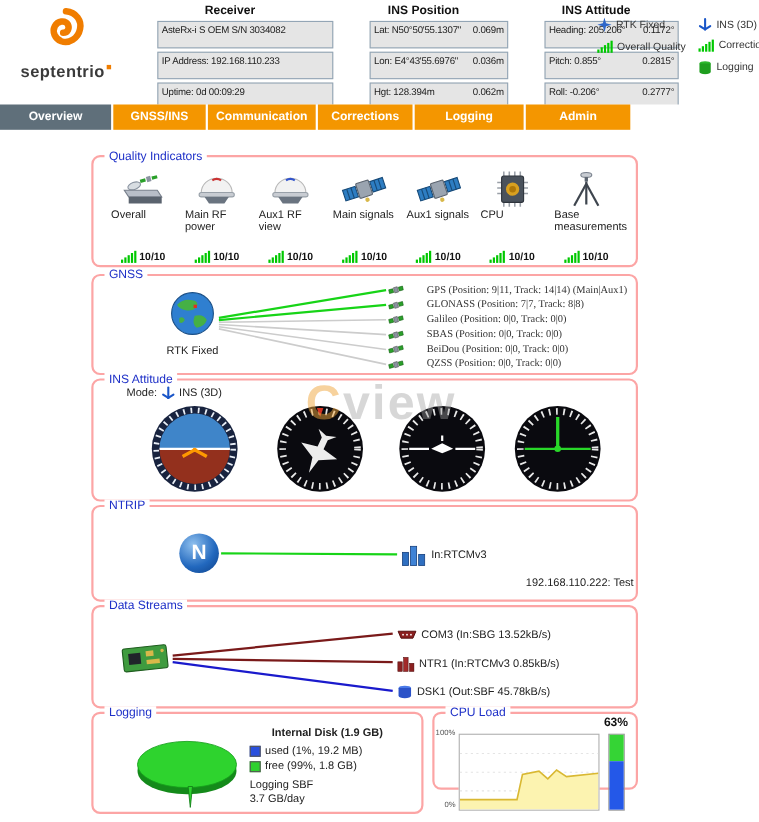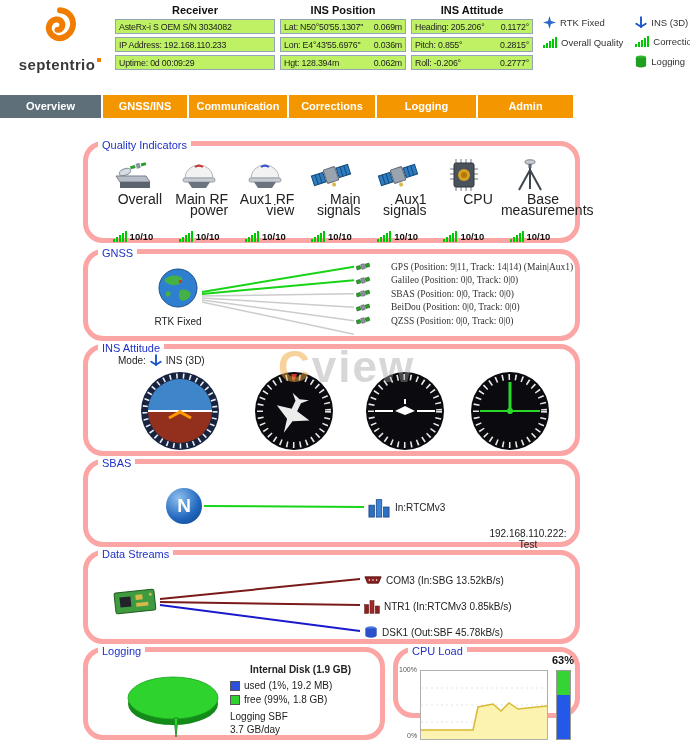--- a/index.html
+++ b/index.html
@@ -7,23 +7,23 @@
         font-family:"Liberation Sans",sans-serif;color:#222;}
 
   
   .topbar{position:absolute;top:0;left:0;width:690px;height:95px;background:#fff;}
   .logo{position:absolute;left:10px;top:6px;width:100px;text-align:center;}
   .logo-text{font-size:15px;font-weight:bold;color:#3a3a3a;letter-spacing:.4px;}
   .logo-dot{display:inline-block;width:4px;height:4px;background:#f07d00;margin-left:2px;vertical-align:top;margin-top:2px;}
   .info-panels{position:absolute;left:115px;top:4px;display:flex;gap:5px;}
   .info-title{font-size:11px;font-weight:bold;text-align:center;color:#111;margin-bottom:3px;}
   .info-row{margin-bottom:3px;}
-  .info-box{box-sizing:border-box;border:1px solid #93a5b5;background:#bef264;font-size:8.8px;
-            letter-spacing:-.2px;padding:1px 3px;height:15px;line-height:12px;white-space:nowrap;
-            overflow:hidden;display:flex;justify-content:space-between;gap:2px;}
+  .info-box{box-sizing:border-box;border:1px solid #93a5b5;background:#e5e5e5;font-size:8.8px;
+            letter-spacing:-.2px;padding:1px 3px;height:25px;line-height:12px;white-space:nowrap;
+            overflow:hidden;display:flex;justify-content:space-between;gap:2px;margin-left:28px;}
   .col-receiver .info-box{width:160px;}
   .col-pos .info-box{width:126px;}
   .col-att .info-box{width:122px;}
   .status{position:absolute;left:543px;top:16px;display:flex;gap:12px;}
   .status-col{display:flex;flex-direction:column;gap:8px;}
   .status-item{display:flex;align-items:center;gap:4px;font-size:9.5px;color:#333;white-space:nowrap;}
 
   .sigbars{display:inline-flex;align-items:flex-end;gap:1px;height:11px;}
   .sigbars i{display:block;width:2px;background:#00c800;}
   .sigbars i:nth-child(1){height:3px}.sigbars i:nth-child(2){height:5px}
@@ -32,27 +32,27 @@
 
   
   .nav{position:absolute;top:95px;left:0;width:690px;height:23px;display:flex;gap:2px;background:#fff;}
   .tab{background:#f49600;color:#fff;font-size:11px;font-weight:bold;line-height:23px;
        text-align:center;cursor:pointer;}
   .tab.active{background:#5f6f7a;}
   .tab0{width:101px}.tab1{width:84px}.tab2{width:98px}.tab3{width:86px}
   .tab4{width:93px}.tab5{width:99px}.tab6{width:95px}
 
   
-  .panel{position:absolute;box-sizing:border-box;border:5px solid #fca5a5;border-radius:20px;background:#fff;}
+  .panel{position:absolute;box-sizing:border-box;border:2px solid #fca5a5;border-radius:8px;background:#fff;}
   .panel-title{position:absolute;top:-7px;left:10px;background:#fff;padding:0 4px;font-size:11px;color:#1f31c8;}
 
   
   .q-items{display:flex;justify-content:space-between;padding:12px 12px 4px;}
   .q-item{width:66px;height:84px;display:flex;flex-direction:column;align-items:center;}
-  .q-label{width:58px;text-align:right;font-size:14px;line-height:10.5px;color:#222;margin-top:2px;}
+  .q-label{width:58px;text-align:left;font-size:10px;line-height:10.5px;color:#222;margin-top:2px;}
   .q-meter{margin-top:auto;display:flex;align-items:flex-end;gap:3px;font-size:9.5px;font-weight:bold;color:#111;}
 
   
   .globe-wrap{position:absolute;left:50px;top:14px;width:80px;text-align:center;}
   .globe-label{font-size:10px;color:#222;margin-top:4px;}
   .gnss-rows{position:absolute;left:268px;top:6px;}
   .gnss-row{height:13.5px;display:flex;align-items:center;gap:21px;font-size:9.5px;color:#333;white-space:nowrap;font-family:Liberation Serif, serif;}
   .lines-svg{position:absolute;left:0;top:0;pointer-events:none;}
 
   
@@ -452,20 +452,30 @@
         <span>GPS (Position: 9|11, Track: 14|14) (Main|Aux1)</span>
       </div>
       <div class="gnss-row">
         <svg width="14" height="9" viewBox="0 0 16 10">
             <g transform="rotate(-15 8 5)">
               <rect x="0.5" y="3" width="4.5" height="4" fill="#2aa02a" stroke="#166016" stroke-width="0.6"></rect>
               <rect x="11" y="3" width="4.5" height="4" fill="#2aa02a" stroke="#166016" stroke-width="0.6"></rect>
               <rect x="6" y="2.2" width="4" height="5.6" fill="#8a93a0" stroke="#555" stroke-width="0.6"></rect>
             </g>
           </svg>
+        <span>GLONASS (Position: 7|7, Track: 8|8)</span>
+      </div>
+      <div class="gnss-row">
+        <svg width="14" height="9" viewBox="0 0 16 10">
+            <g transform="rotate(-15 8 5)">
+              <rect x="0.5" y="3" width="4.5" height="4" fill="#2aa02a" stroke="#166016" stroke-width="0.6"></rect>
+              <rect x="11" y="3" width="4.5" height="4" fill="#2aa02a" stroke="#166016" stroke-width="0.6"></rect>
+              <rect x="6" y="2.2" width="4" height="5.6" fill="#8a93a0" stroke="#555" stroke-width="0.6"></rect>
+            </g>
+          </svg>
         <span>Galileo (Position: 0|0, Track: 0|0)</span>
       </div>
       <div class="gnss-row">
         <svg width="14" height="9" viewBox="0 0 16 10">
             <g transform="rotate(-15 8 5)">
               <rect x="0.5" y="3" width="4.5" height="4" fill="#2aa02a" stroke="#166016" stroke-width="0.6"></rect>
               <rect x="11" y="3" width="4.5" height="4" fill="#2aa02a" stroke="#166016" stroke-width="0.6"></rect>
               <rect x="6" y="2.2" width="4" height="5.6" fill="#8a93a0" stroke="#555" stroke-width="0.6"></rect>
             </g>
           </svg>
@@ -539,21 +549,21 @@
     <svg class="gauge g3" width="80" height="80" viewBox="0 0 80 80">
       <circle cx="40" cy="40" r="39" fill="#0a0a0f"></circle>
       <circle cx="40" cy="40" r="34" fill="none" stroke="#e8e8e8" stroke-width="6" stroke-dasharray="1.6 5"></circle>
       <line x1="10" y1="40" x2="70" y2="40" stroke="#29d829" stroke-width="2"></line>
       <line x1="40" y1="40" x2="40" y2="11" stroke="#29d829" stroke-width="3"></line>
       <circle cx="40" cy="40" r="3" fill="#29d829"></circle>
     </svg>
   </div>
 
   <div class="panel" style="left:83px;top:459px;width:497px;height:88px;">
-    <span class="panel-title">SBAS</span>
+    <span class="panel-title">NTRIP</span>
     <svg class="lines-svg" width="495" height="86">
       <line x1="116" y1="42" x2="276" y2="43" stroke="#17d417" stroke-width="2"></line>
     </svg>
     <div class="n-icon"><span>N</span></div>
     <div class="ntrip-dest">
       <svg width="22" height="22" viewBox="0 0 24 24">
         <rect x="1" y="10" width="6" height="13" fill="#2f6fc0" stroke="#17407e" stroke-width="0.8"></rect>
         <rect x="9" y="4" width="6" height="19" fill="#3f83d6" stroke="#17407e" stroke-width="0.8"></rect>
         <rect x="17" y="12" width="6" height="11" fill="#2f6fc0" stroke="#17407e" stroke-width="0.8"></rect>
       </svg>

